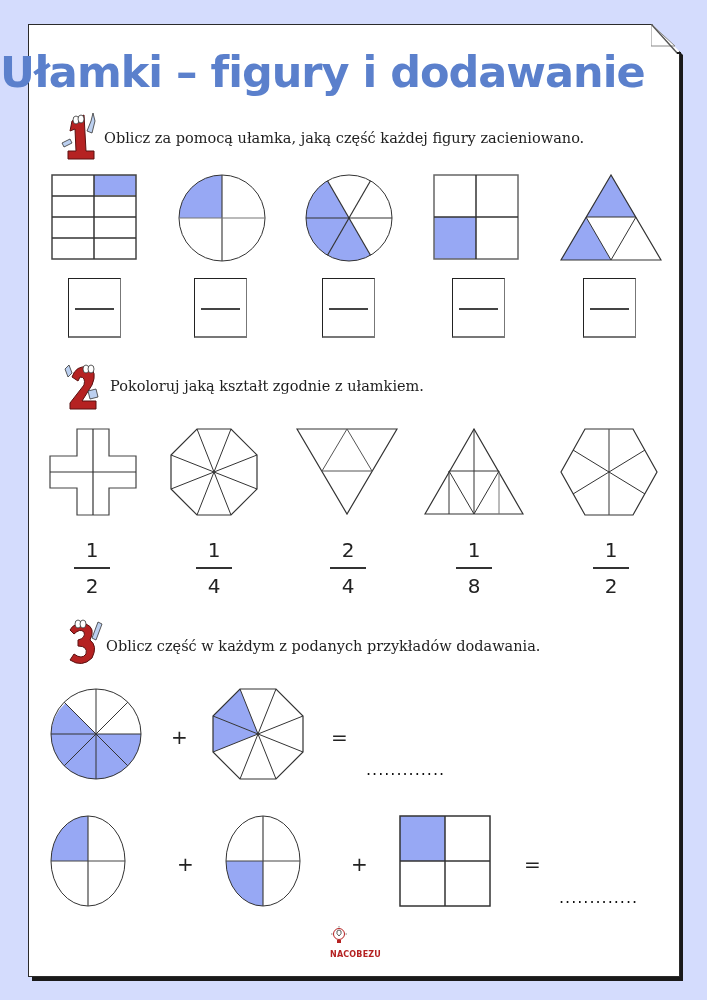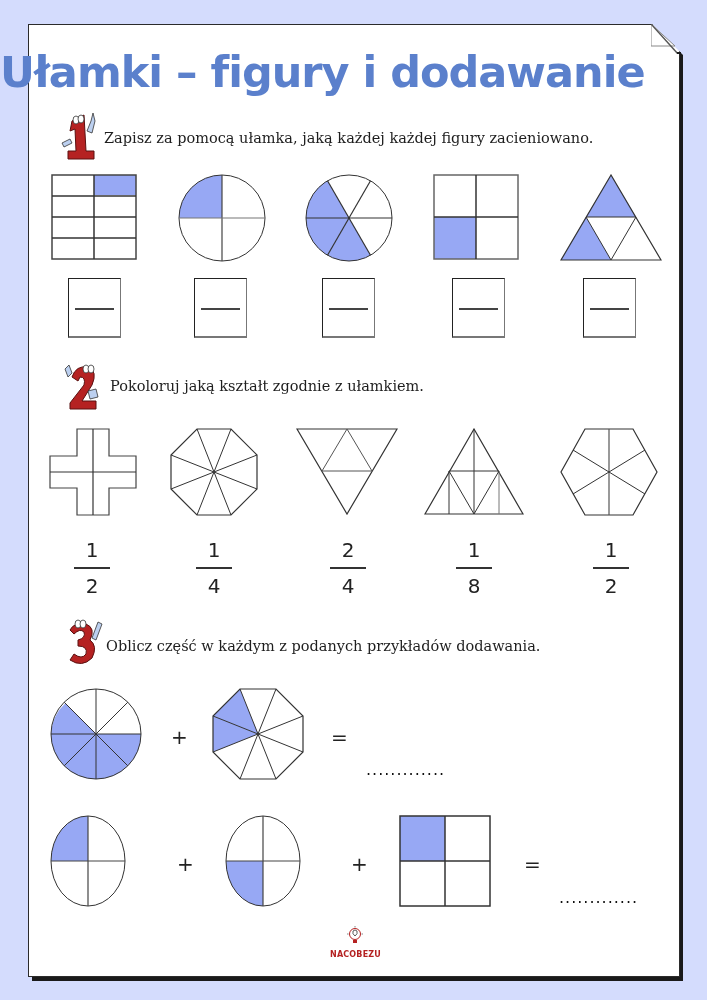--- a/index.html
+++ b/index.html
@@ -73,21 +73,21 @@
     color: #222;
   }
   .dots {
     position: absolute;
     font-family: "DejaVu Sans", sans-serif;
     font-size: 16px;
     letter-spacing: 1px;
     color: #111;
   }
   .logo {
-    position: absolute; left: 330px; top: 926px; width: 50px; text-align: center;
+    position: absolute; left: 330px; top: 926px; width: 50px; 
   }
   .logo-text {
     font-family: "DejaVu Sans", sans-serif; font-weight: bold; font-size: 8px; color: #b52222;
     letter-spacing: 0.2px;
   }
 </style>
 </head>
 <body>
 
 <div class="page"></div>
@@ -99,21 +99,21 @@
 
 <div class="title">Ułamki – figury i dodawanie</div>
 
 <svg class="mascot" style="left:60px;top:111px;" viewBox="0 0 40 50">
   <path d="M12 10 L24 4 L26 40 L34 40 L34 48 L8 48 L8 40 L16 40 L15 18 L10 20 Z" fill="#b52222" stroke="#5a1010" stroke-width="1"></path>
   <ellipse cx="16" cy="9" rx="3" ry="4" fill="#fff" stroke="#333" stroke-width="0.8"></ellipse>
   <ellipse cx="21" cy="8" rx="3" ry="4" fill="#fff" stroke="#333" stroke-width="0.8"></ellipse>
   <path d="M27 20 L31 10 L33 2 L35 10 L32 22 Z" fill="#bcd0f0" stroke="#333" stroke-width="0.8"></path>
   <path d="M2 32 L10 28 L12 32 L4 36 Z" fill="#bcd0f0" stroke="#333" stroke-width="0.8"></path>
 </svg>
-<div class="instr" style="left:104px;top:130px;">Zapisz za pomocą ułamka, jaką każdej każdej figury zacieniowano.</div>
+<div class="instr" style="left:104px;top:130px;">Oblicz za pomocą ułamka, jaką część każdej figury zacieniowano.</div>
 
 <svg class="shape" style="left:51px;top:174px;" width="86" height="86" viewBox="0 0 86 86">
   <rect x="43" y="1" width="42" height="20" fill="#97a8f4"></rect>
   <rect x="1" y="1" width="84" height="84" fill="none" stroke="#444" stroke-width="1.5"></rect>
   <line x1="43" y1="1" x2="43" y2="85" stroke="#333" stroke-width="1.5"></line>
   <line x1="1" y1="22" x2="85" y2="22" stroke="#333" stroke-width="1.5"></line>
   <line x1="1" y1="43" x2="85" y2="43" stroke="#333" stroke-width="1.5"></line>
   <line x1="1" y1="64" x2="85" y2="64" stroke="#333" stroke-width="1.5"></line>
 </svg>
 

